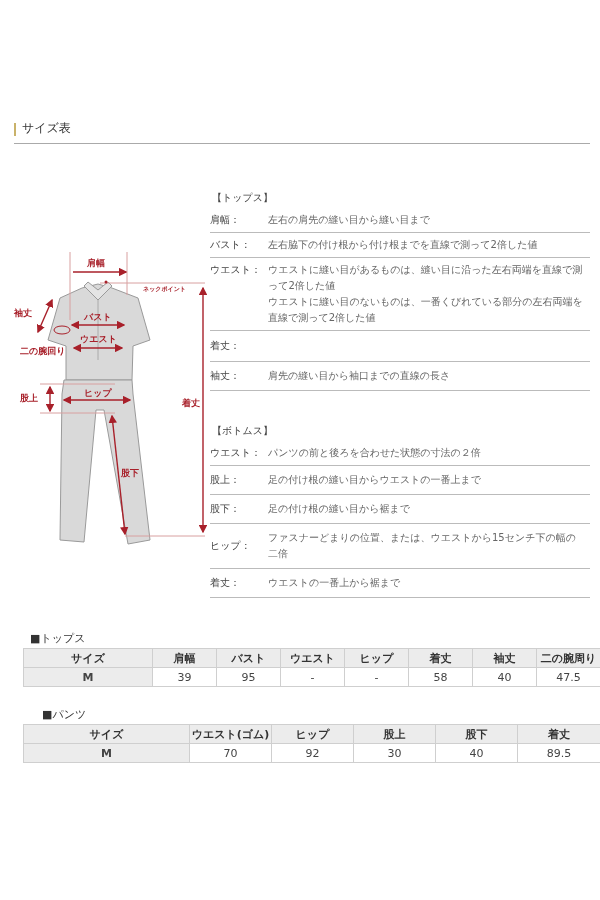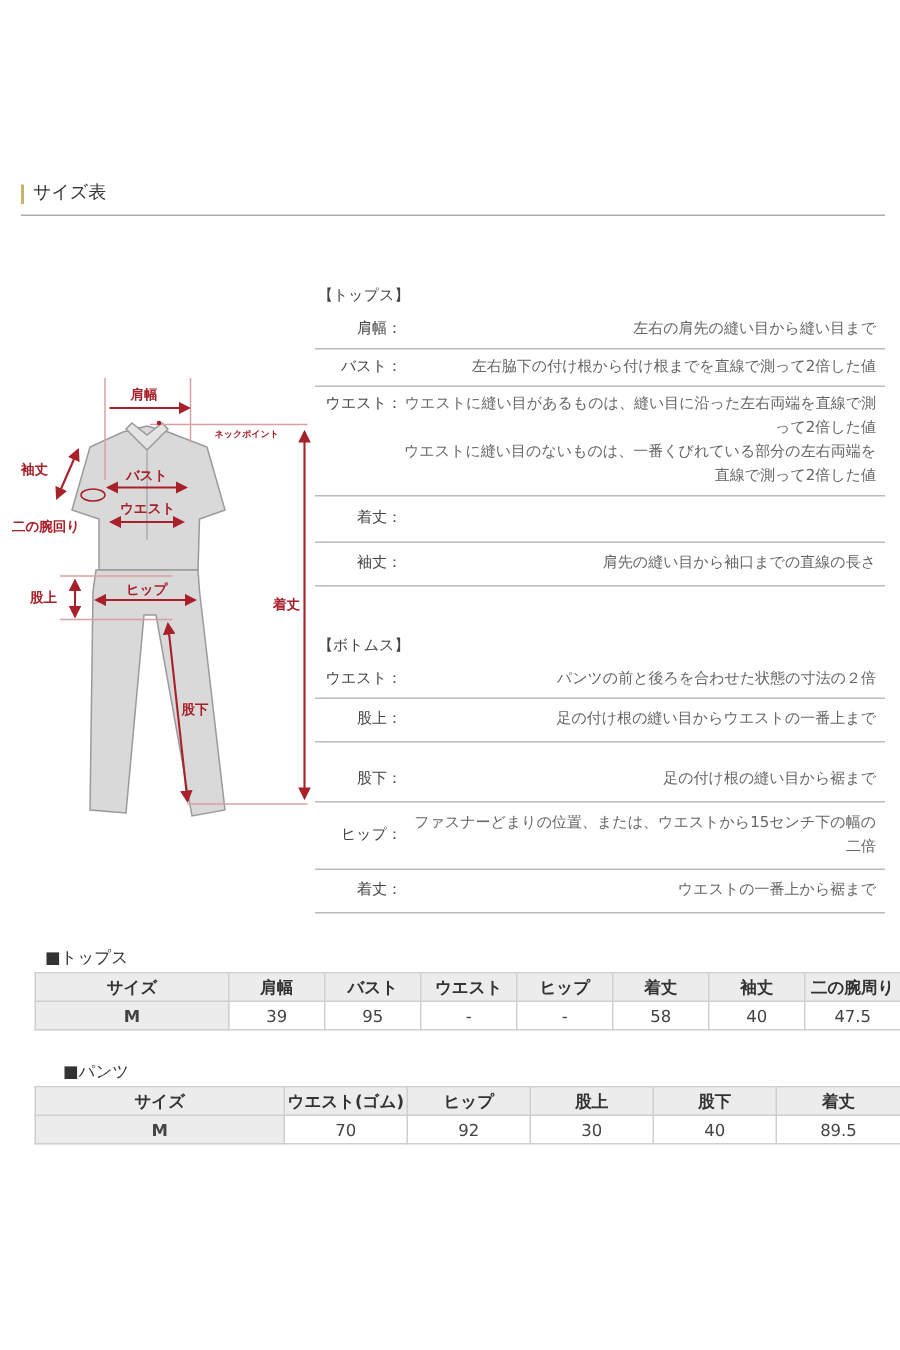--- a/index.html
+++ b/index.html
@@ -10,21 +10,21 @@
   .section-title .bar { position: absolute; left: 0; top: 3px; width: 2px; height: 13px; background: #c9b26a; }
   .section-title .label { position: absolute; left: 8px; top: 0px; font-size: 12px; color: #333; }
 
   .diagram { position: absolute; left: 0; top: 240px; width: 210px; height: 310px; }
   .diagram svg { position: absolute; left: 0; top: 0; }
   .dlabel { position: absolute; font-size: 9px; font-weight: bold; color: #a8202a; white-space: nowrap; }
   .dlabel.small { font-size: 6px; }
 
   .legend { position: absolute; left: 210px; top: 188px; width: 380px; }
   .legend .group-title { font-size: 10px; color: #444; height: 20px; line-height: 20px; padding-left: 2px; }
-  .legend .row { display: flex; border-bottom: 1.5px solid #bbb; font-size: 10px; line-height: 16px; padding: 4px 0 4px 0; text-align: right; }
+  .legend .row { display: flex; border-bottom: 1.5px solid #bbb; font-size: 10px; line-height: 16px; padding: 4px 0 4px 0; }
   .legend .row .term { width: 58px; flex-shrink: 0; color: #444; }
   .legend .row .desc { flex: 1; color: #666; padding-right: 6px; }
   .legend .row .desc .dot { color: #c00000; }
 
   .tbl-title { position: absolute; left: 30px; font-size: 11px; color: #333; }
   table.size { position: absolute; left: 13px; border-collapse: collapse; font-size: 11px; table-layout: fixed; margin-left: 10px; }
   table.size td { border: 1px solid #cfcfcf; text-align: center; height: 19px; padding: 0; color: #444; }
   table.size tr.head td { background: #ececec; font-weight: bold; color: #333; }
   table.size td.first { background: #ececec; font-weight: bold; }
 </style>
@@ -69,21 +69,21 @@
     <line x1="50" y1="147" x2="50" y2="171" stroke="#a8202a" stroke-width="1.4" marker-end="url(#ah)" marker-start="url(#ahs)"></line>
     <line x1="64" y1="160" x2="130" y2="160" stroke="#a8202a" stroke-width="1.4" marker-end="url(#ah)" marker-start="url(#ahs)"></line>
     <line x1="112" y1="176" x2="125" y2="294" stroke="#a8202a" stroke-width="1.4" marker-end="url(#ah)" marker-start="url(#ahs)"></line>
     <circle cx="106" cy="42" r="1.5" fill="#a8202a"></circle>
   </svg>
   <span class="dlabel" style="left:87px;top:17px;">肩幅</span>
   <span class="dlabel small" style="left:143px;top:45px;">ネックポイント</span>
   <span class="dlabel" style="left:14px;top:67px;">袖丈</span>
   <span class="dlabel" style="left:84px;top:71px;">バスト</span>
   <span class="dlabel" style="left:80px;top:93px;">ウエスト</span>
-  <span class="dlabel" style="left:8px;top:105px;">二の腕回り</span>
+  <span class="dlabel" style="left:20px;top:105px;">二の腕回り</span>
   <span class="dlabel" style="left:20px;top:152px;">股上</span>
   <span class="dlabel" style="left:84px;top:147px;">ヒップ</span>
   <span class="dlabel" style="left:182px;top:157px;">着丈</span>
   <span class="dlabel" style="left:121px;top:227px;">股下</span>
 </div>
 
 <div class="legend">
   <div class="group-title">【トップス】</div>
   <div class="row">
     <span class="term">肩幅：</span>
@@ -109,21 +109,21 @@
   <div style="height:30px;"></div>
   <div class="group-title">【ボトムス】</div>
   <div class="row">
     <span class="term">ウエスト：</span>
     <span class="desc">パンツの前と後ろを合わせた状態の寸法の２倍</span>
   </div>
   <div class="row" style="padding-top:6px;padding-bottom:6px;">
     <span class="term">股上：</span>
     <span class="desc">足の付け根の縫い目からウエストの一番上まで</span>
   </div>
-  <div class="row" style="padding-top:6px;padding-bottom:6px;margin-top:11px;">
+  <div class="row" style="padding-top:6px;padding-bottom:6px;">
     <span class="term">股下：</span>
     <span class="desc">足の付け根の縫い目から裾まで</span>
   </div>
   <div class="row" style="padding-top:6px;padding-bottom:6px;">
     <span class="term" style="padding-top:8px;">ヒップ：</span>
     <span class="desc">ファスナーどまりの位置、または、ウエストから15センチ下の幅の二倍</span>
   </div>
   <div class="row" style="padding-top:6px;padding-bottom:6px;">
     <span class="term">着丈：</span>
     <span class="desc">ウエストの一番上から裾まで</span>

